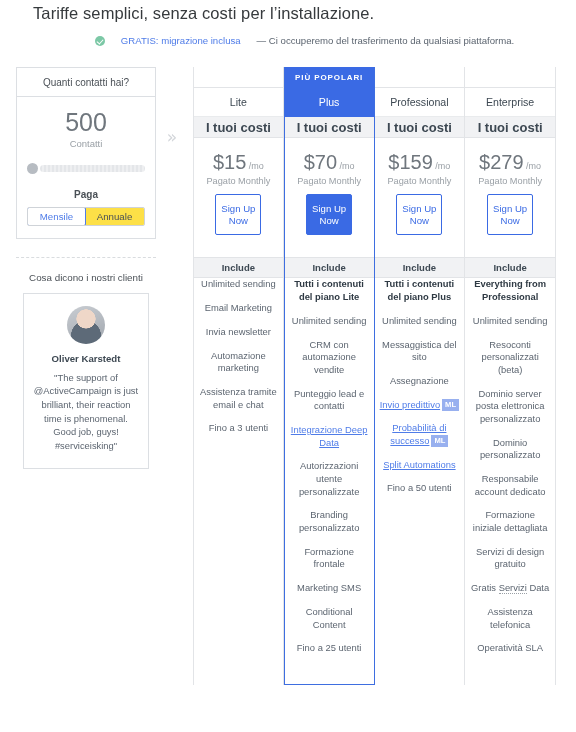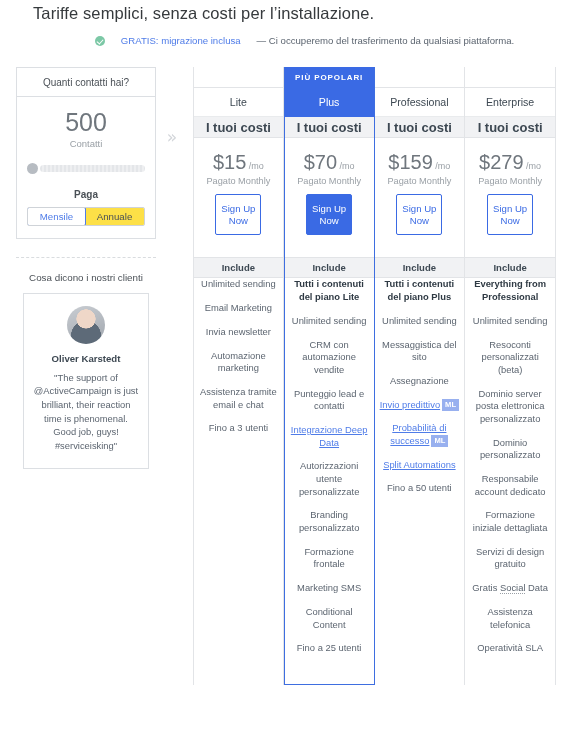--- a/index.html
+++ b/index.html
@@ -411,21 +411,21 @@
           <div class="include-row">Include</div>
           <div class="feat-list">
             <div class="feat bold">Everything from Professional</div>
             <div class="feat">Unlimited sending</div>
             <div class="feat">Resoconti personalizzati (beta)</div>
             <div class="feat">Dominio server posta elettronica personalizzato</div>
             <div class="feat">Dominio personalizzato</div>
             <div class="feat">Responsabile account dedicato</div>
             <div class="feat">Formazione iniziale dettagliata</div>
             <div class="feat">Servizi di design gratuito</div>
-            <div class="feat">Gratis <span class="dotted">Social</span> Data</div>
+            <div class="feat">Gratis <span class="dotted">Servizi</span> Data</div>
             <div class="feat">Assistenza telefonica</div>
             <div class="feat">Operatività SLA</div>
           </div>
         </div>
       </div>
 
   </div>
 </div>
 
 </body></html>

